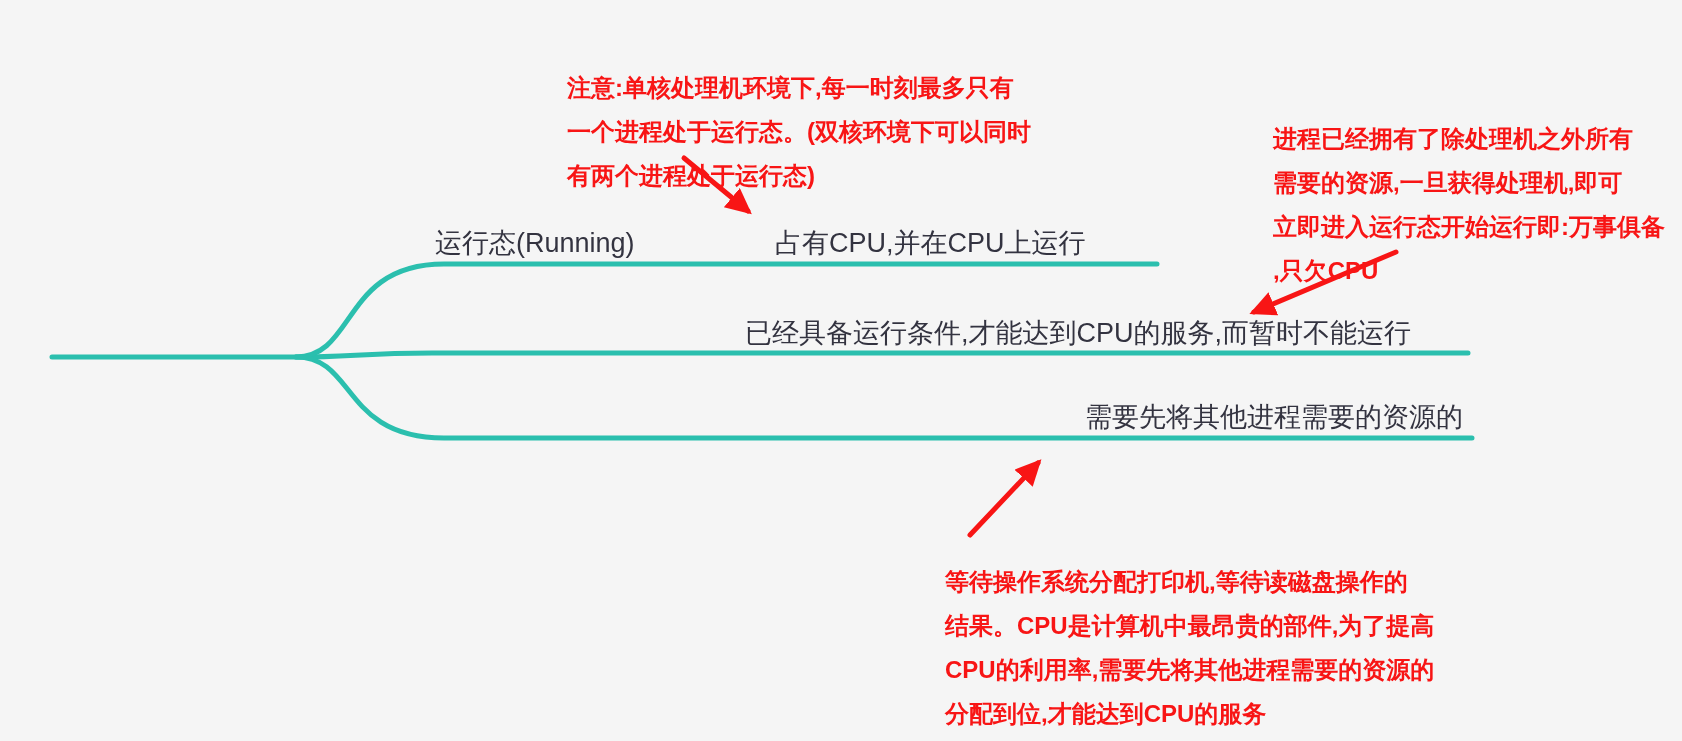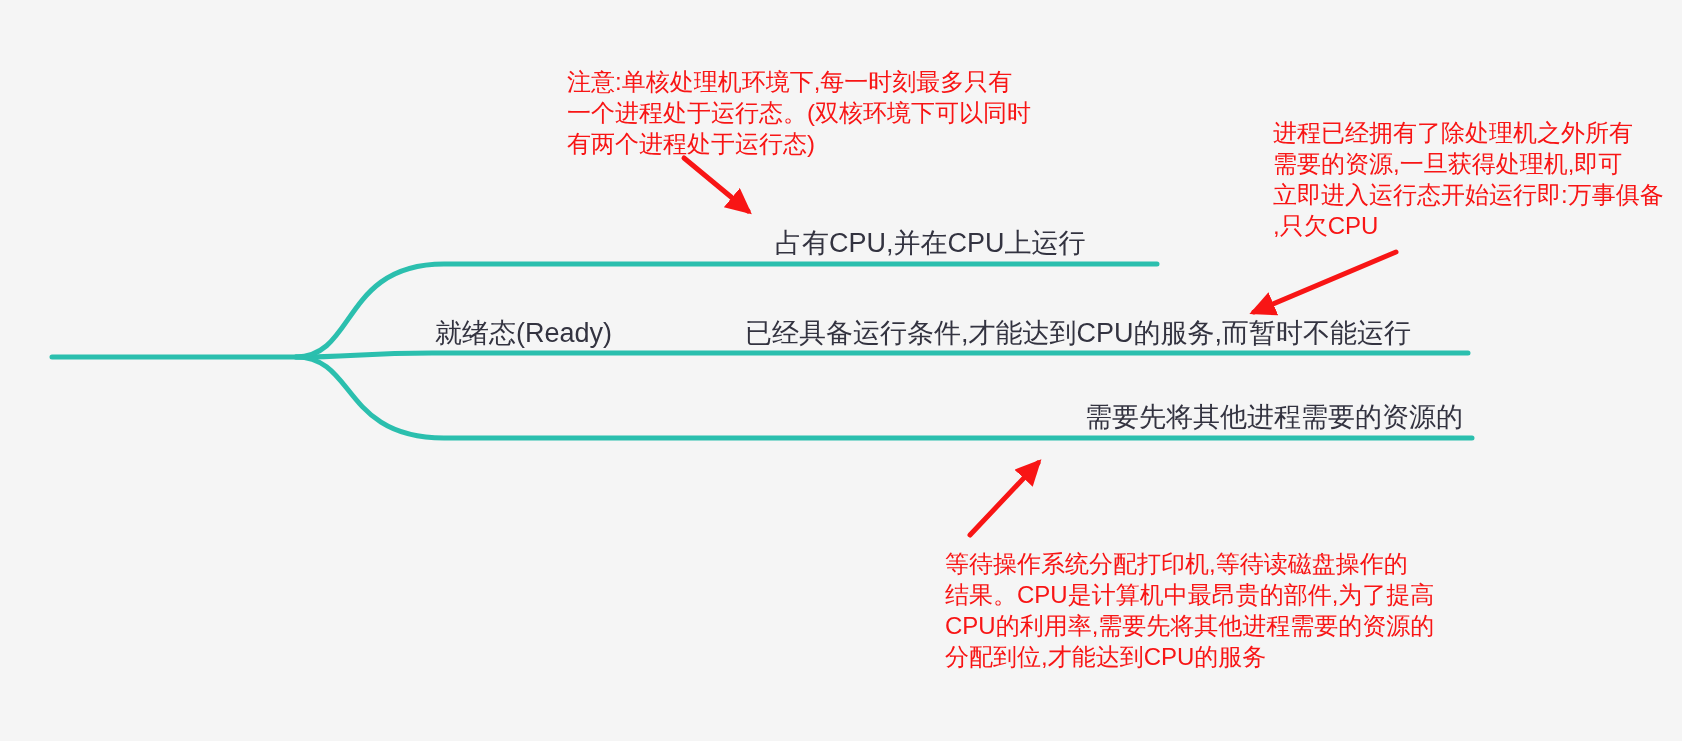--- a/index.html
+++ b/index.html
@@ -27,23 +27,24 @@
     white-space:nowrap;
     color:var(--text);
   }
   .node.root{
     font-size:30px;
     line-height:36px;
   }
   .note{
     position:absolute;
     font-size:24px;
-    line-height:31px;
+    line-height:44px;
     color:var(--note);
     white-space:pre-line;
+    font-weight:bold;
   }
 </style>
 </head>
 <body>
 
 <div class="canvas">
 
   <svg class="connectors" viewBox="0 0 1682 741" xmlns="http://www.w3.org/2000/svg">
     <defs>
       <marker id="arrowhead" markerWidth="6" markerHeight="6" refX="4.2" refY="2.5" orient="auto">
@@ -54,32 +55,32 @@
     <path class="branch" d="M 52 357 H 296 C 352 357 362 353 432 353 H 1468"></path>
     <path class="branch" d="M 296 357 C 356 357 342 264 444 264 H 1157"></path>
     <path class="branch" d="M 296 357 C 356 357 342 438 444 438 H 1472"></path>
 
     <line class="arrow" x1="684" y1="158" x2="748" y2="211" marker-end="url(#arrowhead)"></line>
     <line class="arrow" x1="1396" y1="252" x2="1254" y2="312" marker-end="url(#arrowhead)"></line>
     <line class="arrow" x1="970" y1="535" x2="1038" y2="463" marker-end="url(#arrowhead)"></line>
   </svg>
 
 
+  <div class="node" style="left:435px;top:226px">运行态(Running)</div>
   <div class="node" style="left:775px;top:226px">占有CPU,并在CPU上运行</div>
 
-  <div class="node" style="left:435px;top:316px">就绪态(Ready)</div>
   <div class="node" style="left:745px;top:316px">已经具备运行条件,才能达到CPU的服务,而暂时不能运行</div>
 
   <div class="node" style="left:1085px;top:400px">需要先将其他进程需要的资源的</div>
 
   <div class="note" style="left:567px;top:66px">注意:单核处理机环境下,每一时刻最多只有
 一个进程处于运行态。(双核环境下可以同时
 有两个进程处于运行态)</div>
   <div class="note" style="left:1273px;top:117px">进程已经拥有了除处理机之外所有
 需要的资源,一旦获得处理机,即可
 立即进入运行态开始运行即:万事俱备
 ,只欠CPU</div>
-  <div class="note" style="left:945px;top:548px">等待操作系统分配打印机,等待读磁盘操作的
+  <div class="note" style="left:945px;top:560px">等待操作系统分配打印机,等待读磁盘操作的
 结果。CPU是计算机中最昂贵的部件,为了提高
 CPU的利用率,需要先将其他进程需要的资源的
 分配到位,才能达到CPU的服务</div>
 
 </div>
 
 </body></html>

